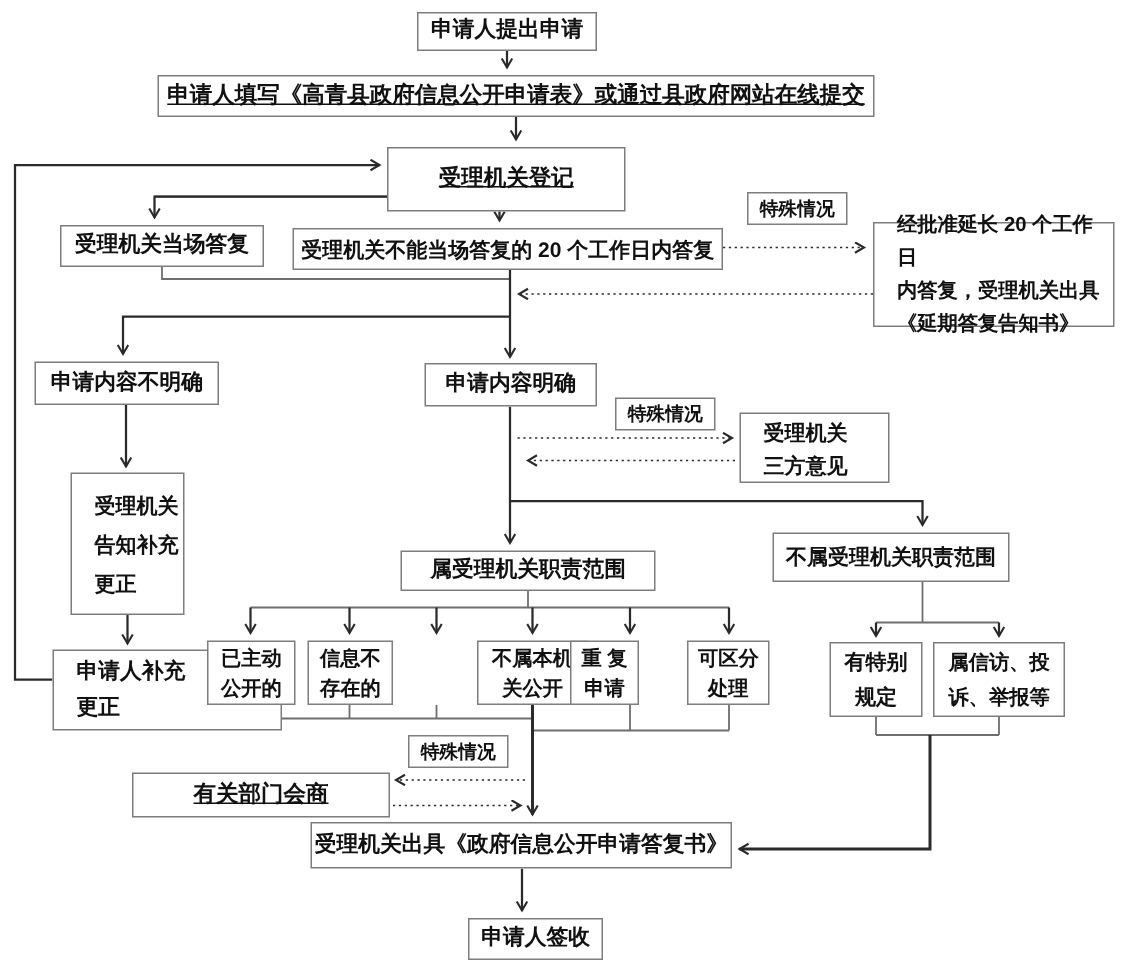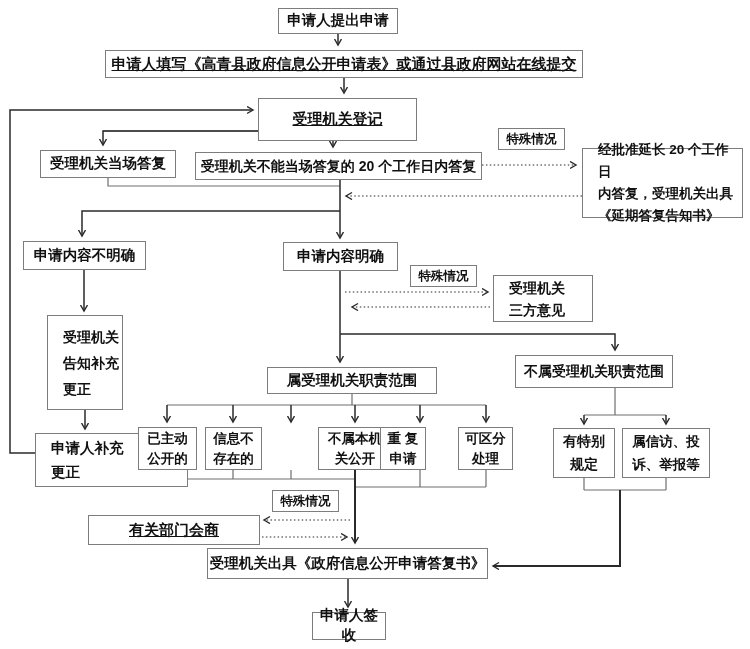--- a/index.html
+++ b/index.html
@@ -151,15 +151,15 @@
 
   <div class="node fs135 lh23" style="left:622px;top:428px;width:88px;height:50px">属信访、投
 诉、举报等</div>
 
   <div class="node fs125" style="left:272px;top:490px;width:67px;height:22px">特殊情况</div>
 
   <div class="node fs15" style="left:88px;top:515px;width:172px;height:30px">有关部门会商</div>
 
   <div class="node" style="left:207px;top:548px;width:281px;height:31px">受理机关出具《政府信息公开申请答复书》</div>
 
-  <div class="node" style="left:312px;top:612px;width:74px;height:28px">申请人签收</div>
+  <div class="node" style="left:312px;top:612px;width:90px;height:28px">申请人签收</div>
 
 </div>
 
 </body></html>

